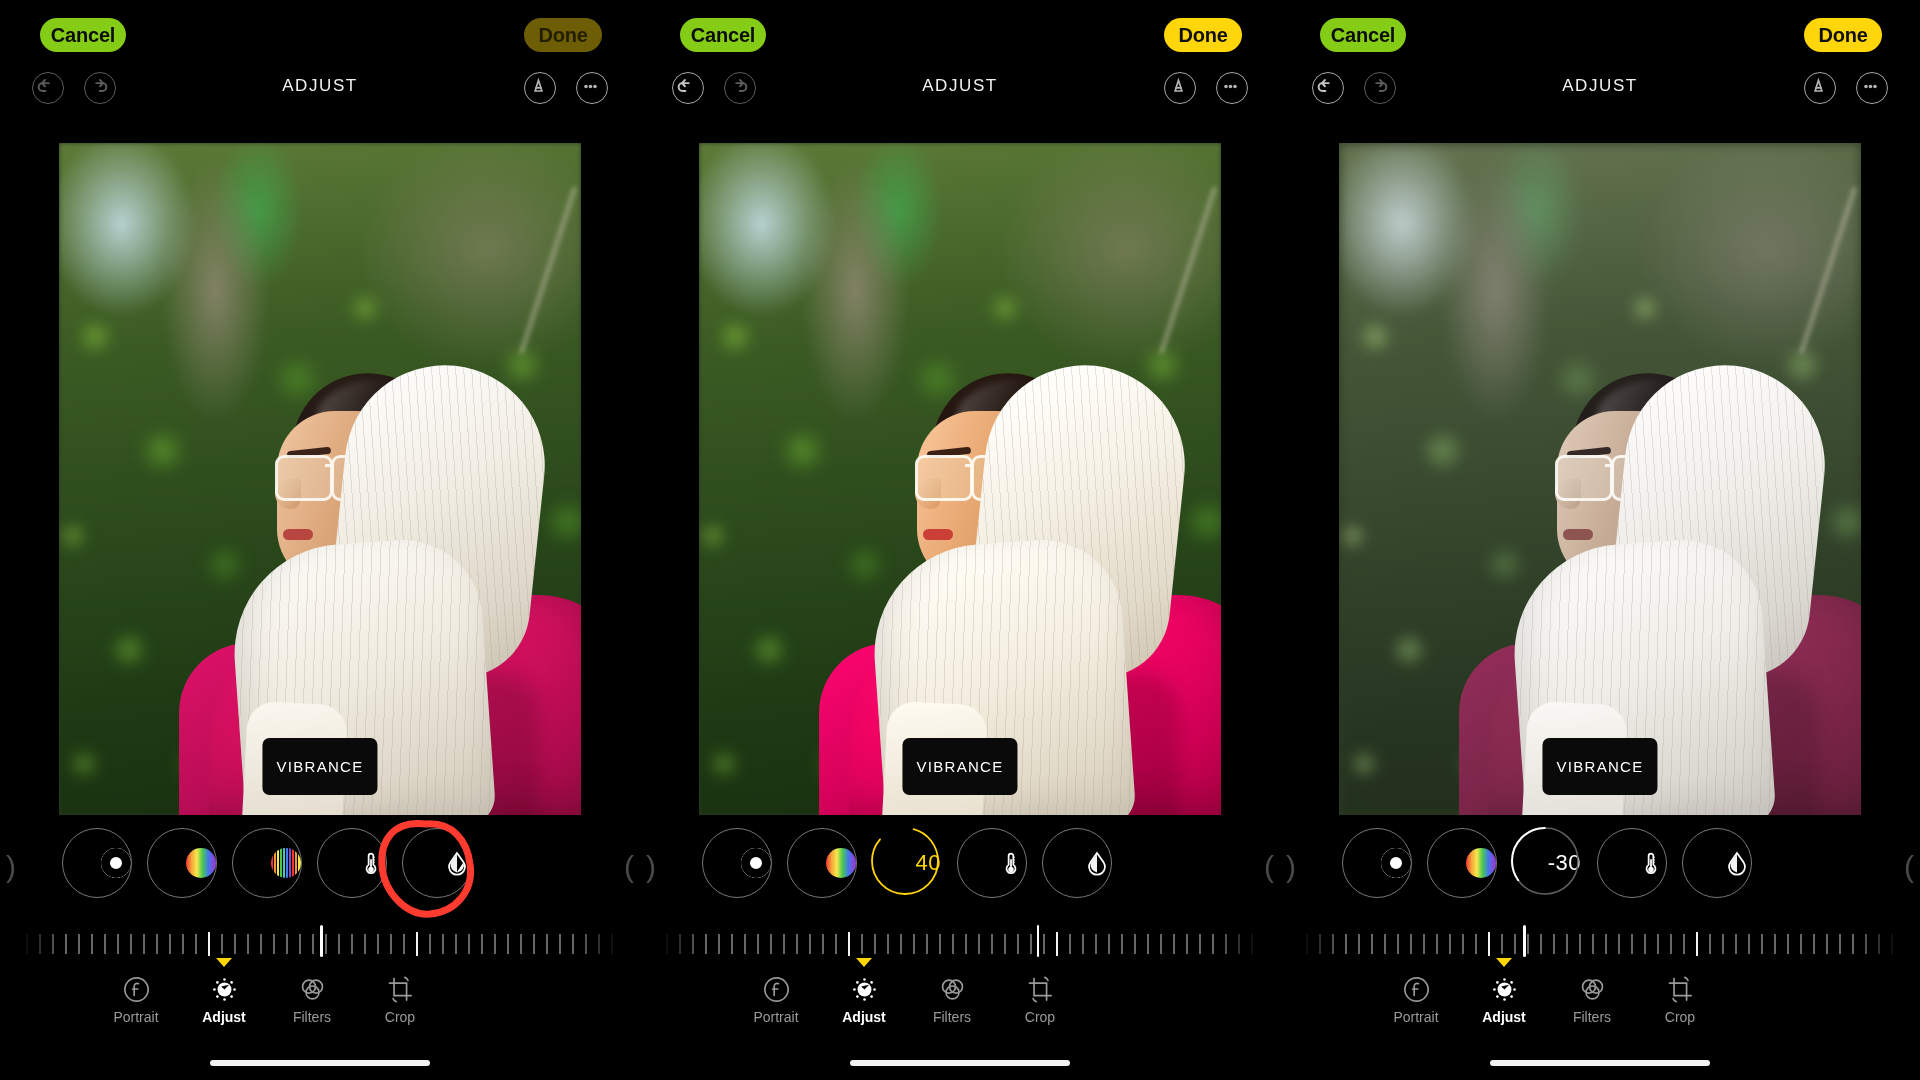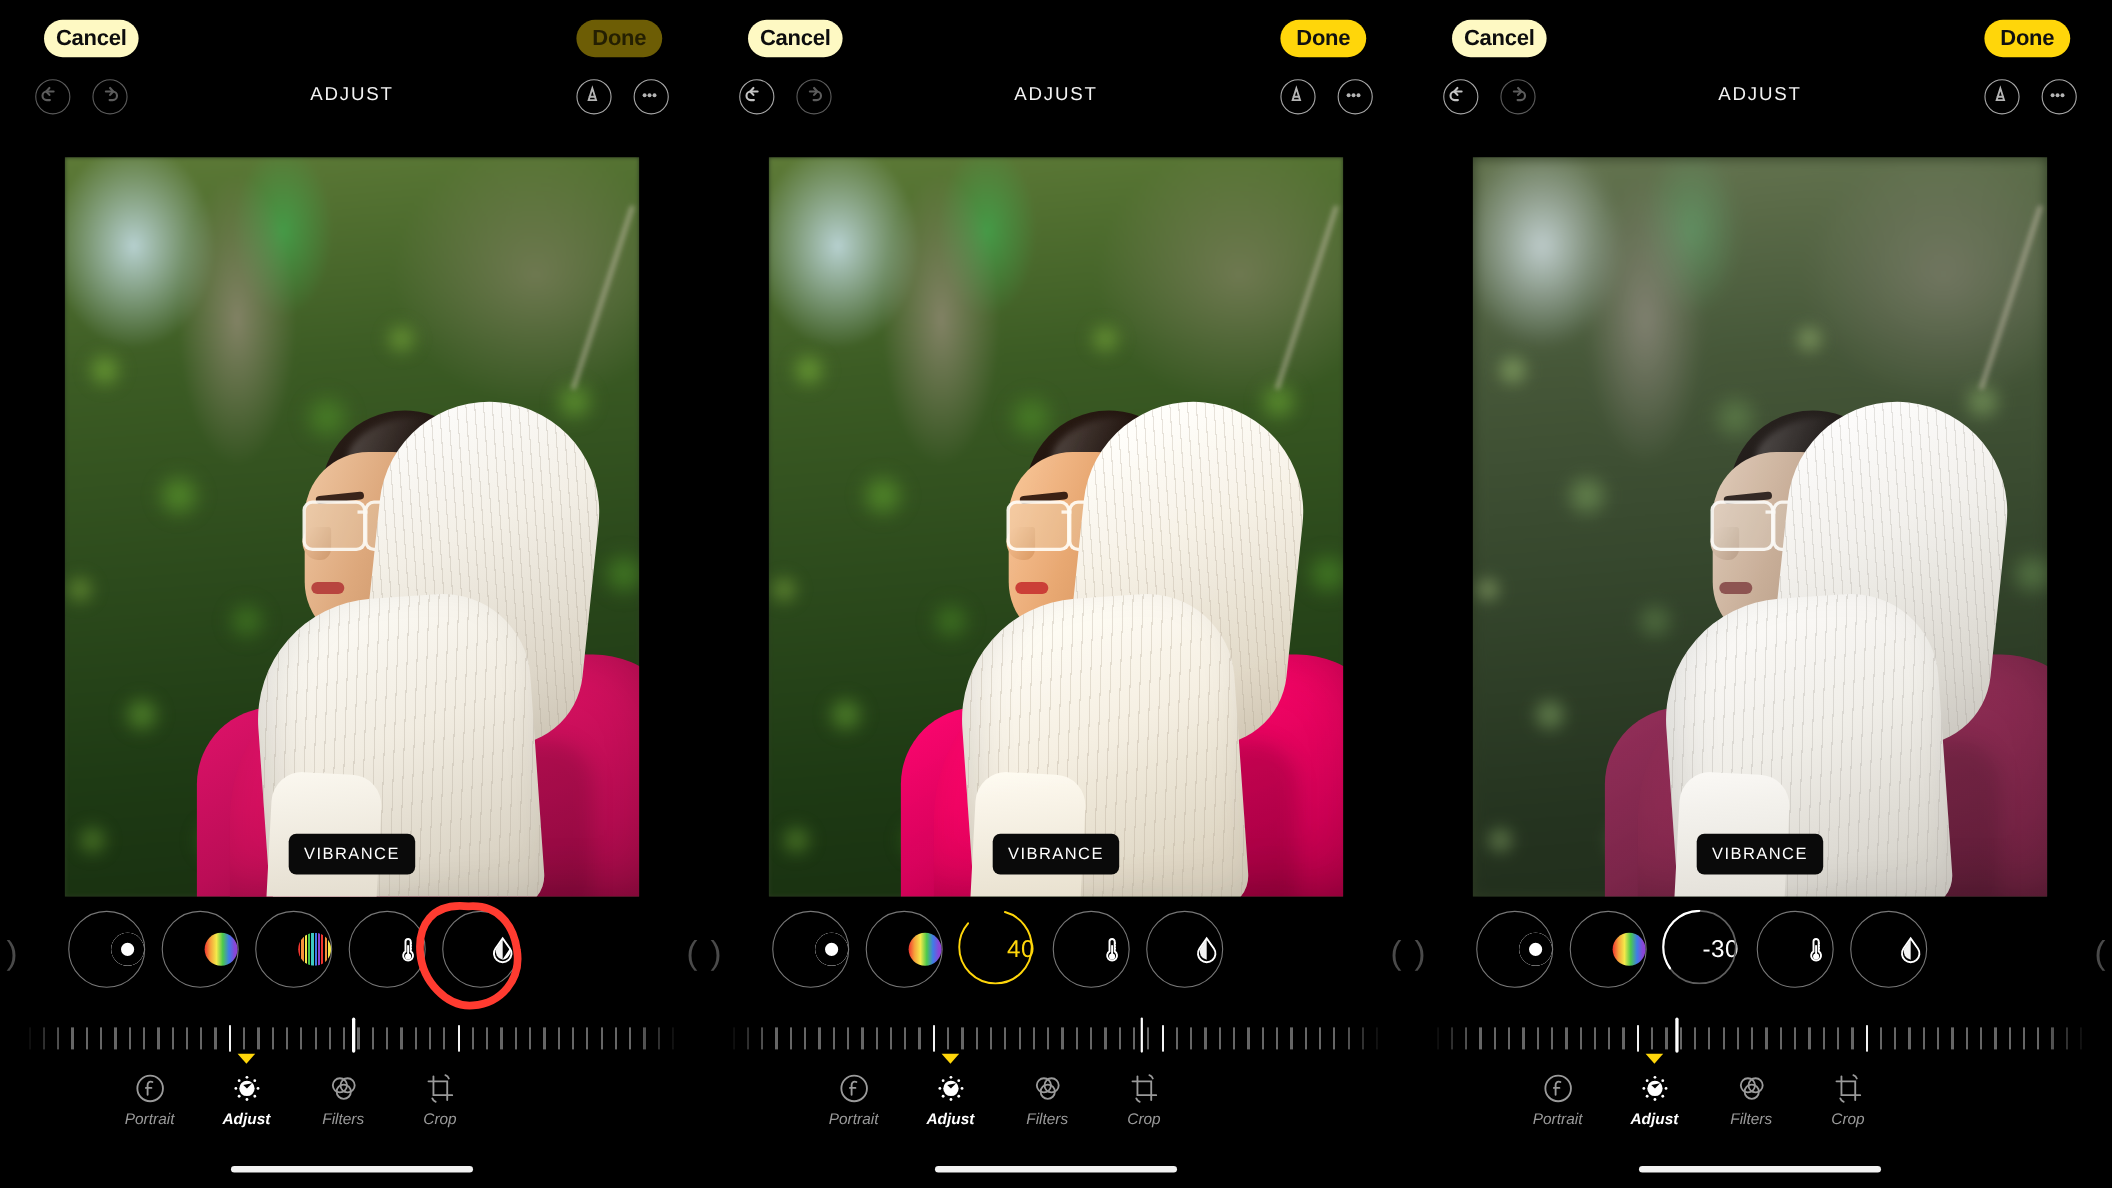--- a/index.html
+++ b/index.html
@@ -5,21 +5,21 @@
   html,body{margin:0;padding:0;background:#000;}
   body{width:1920px;height:1080px;overflow:hidden;font-family:"Liberation Sans",sans-serif;}
   .stage{position:relative;width:1920px;height:1080px;background:#000;display:flex;}
 
   .panel{position:relative;width:640px;height:1080px;background:#000;overflow:hidden;}
 
   
   .topbar{position:absolute;left:0;top:0;width:640px;height:112px;}
   .pill{position:absolute;border-radius:20px;height:34px;line-height:34px;
         font-size:20px;font-weight:bold;text-align:center;letter-spacing:-0.2px;}
-  .cancel{left:40px;top:18px;width:86px;background:#fef9c3;color:#0d0d0d;}
+  .cancel{left:40px;top:18px;width:86px;background:#84cc16;color:#0d0d0d;}
   .done{right:38px;top:18px;width:78px;color:#101010;}
   .done.active{background:#ffd60a;}
   .done.dim{background:#6d5d05;color:#241f02;}
 
   .adjust-title{position:absolute;left:0;right:0;top:76px;text-align:center;
       font-size:17px;letter-spacing:1.6px;color:#f2f2f2;font-weight:500;}
 
   .iconbtn{position:absolute;width:30px;height:30px;border-radius:50%;
            border:1.6px solid #5c5c5c;top:72px;}
   .iconbtn.bright{border-color:#a8a8a8;}
@@ -117,21 +117,21 @@
   .scarf-lines2{position:absolute;left:280px;top:222px;width:200px;height:310px;
      border-radius:100px 100px 70px 70px;transform:rotate(6deg);
      background:repeating-linear-gradient(80deg,rgba(160,150,135,.26) 0 1px,transparent 1px 8px);}
 
   .sat-hi .subject{filter:saturate(1.18) contrast(1.03);}
   .sat-lo .subject{filter:saturate(0.50) contrast(0.97) brightness(1.02);}
   .sat-lo .bg-base,.sat-lo .bg-leaves{filter:blur(6px) saturate(.55);}
 
   
   .chip{position:absolute;left:50%;transform:translateX(-50%);bottom:20px;
-        background:#0a0a0a;color:#fff;border-radius:7px;padding:10px 14px;
+        background:#0a0a0a;color:#fff;border-radius:7px;padding:20px 14px;
         font-size:15px;letter-spacing:1.3px;font-weight:500;}
 
   
   .dialrow{position:absolute;left:0;top:828px;width:640px;height:86px;}
   .dial{position:absolute;top:0;width:68px;height:68px;border-radius:50%;
         border:1.6px solid #777;display:flex;align-items:center;justify-content:flex-end;}
   .dial.val{border-color:transparent;}
   .dial-ring{position:absolute;left:-1.6px;top:-1.6px;}
   .valtext{font-size:22px;font-weight:400;letter-spacing:.5px;}
   .valtext.y{color:#ffd60a;} .valtext.w{color:#ffffff;}
@@ -158,21 +158,21 @@
   .ticks-major{position:absolute;left:0;top:8px;width:640px;height:24px;
      background:repeating-linear-gradient(90deg,rgba(255,255,255,.92) 0 2px,transparent 2px 208px);}
   .rmask-l{position:absolute;left:0;top:0;width:62px;height:36px;
      background:linear-gradient(90deg,#000 35%,transparent);}
   .rmask-r{position:absolute;right:0;top:0;width:62px;height:36px;
      background:linear-gradient(270deg,#000 35%,transparent);}
   .indicator{position:absolute;top:1px;width:2.5px;height:32px;background:#fff;border-radius:2px;}
 
   
   .tabbar{position:absolute;left:0;top:972px;width:640px;height:72px;}
-  .tab{position:absolute;top:0;width:92px;text-align:center;font-style:italic;}
+  .tab{position:absolute;top:0;width:92px;text-align:center;}
   .tab .tlabel{font-size:14px;margin-top:3px;color:#9a9a9a;}
   .tab.active .tlabel{color:#fff;font-weight:bold;}
   .tri{position:absolute;left:50%;transform:translateX(-50%);top:-14px;
      width:0;height:0;border-left:8px solid transparent;border-right:8px solid transparent;
      border-top:9px solid #ffd60a;}
   .tabicon{height:34px;display:flex;align-items:center;justify-content:center;}
 
   .homebar{position:absolute;left:50%;transform:translateX(-50%);bottom:14px;
      width:220px;height:6px;border-radius:4px;background:#f2f2f2;}
 

